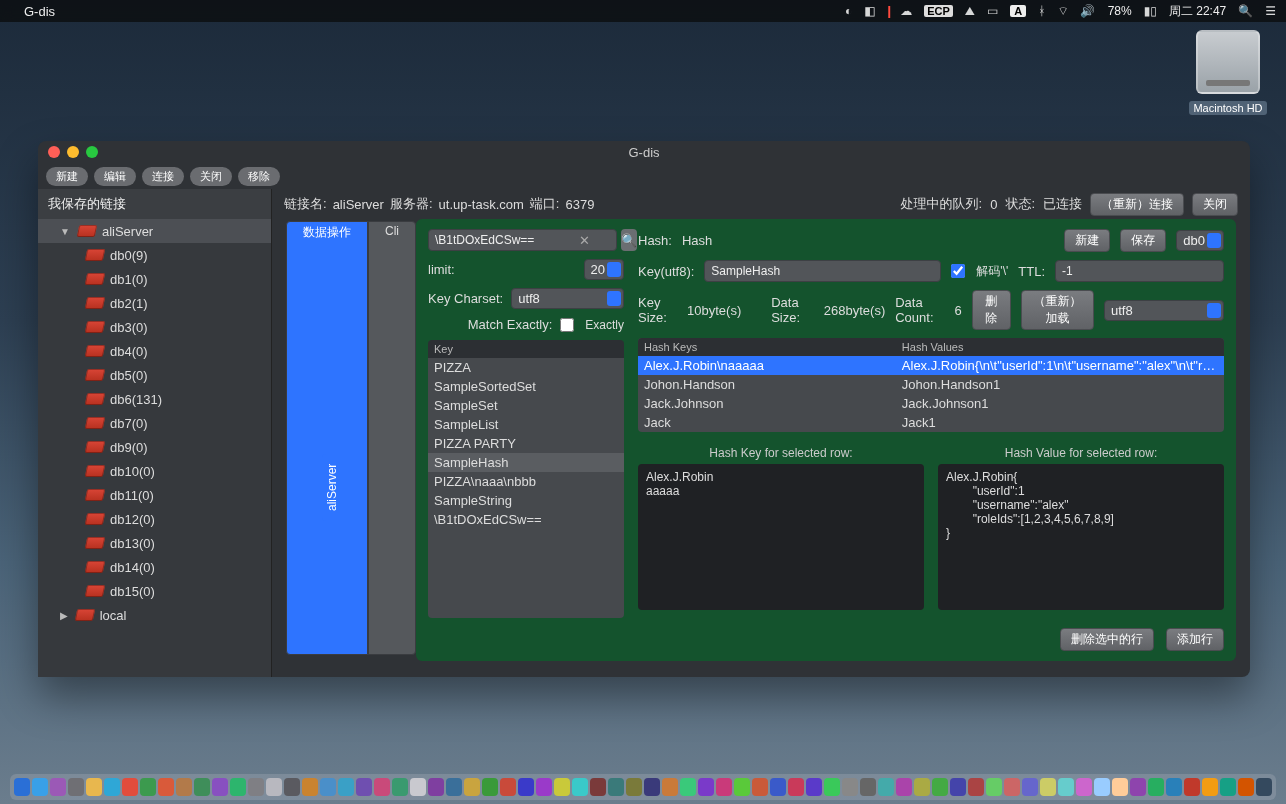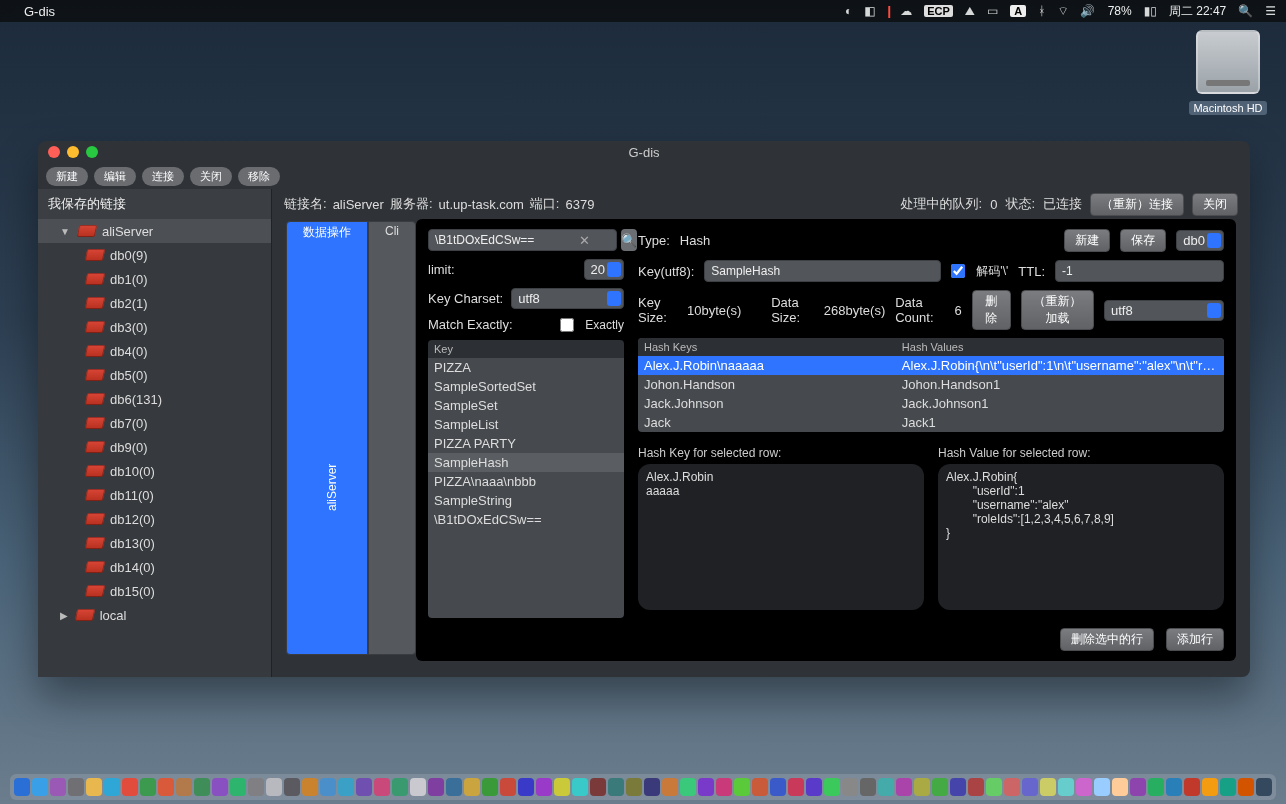--- a/index.html
+++ b/index.html
@@ -63,21 +63,21 @@
 .side-list .server .tri { color:#bbb; font-size:10px; margin-right:2px;}
 .side-list .local { padding-left:22px;}
 .side-list .local .tri { color:#bbb; font-size:10px; margin-right:2px;}
 .brick { width:18px; height:12px; background:linear-gradient(#d94536,#b6301f); border-radius:2px; transform:skewX(-12deg); box-shadow:inset 0 0 0 1px rgba(0,0,0,.3);}
 
 .main { flex:1; display:flex; flex-direction:row; padding:0 14px 12px; min-width:0;}
 .tabs { display:flex; justify-content:center; gap:0; margin:2px 0 6px;}
 .tabs .tab { font-size:12px; color:#ddd; padding:2px 16px; background:#55585c; border:1px solid #3a3c40; cursor:pointer;}
 .tabs .tab:first-child{border-radius:4px 0 0 4px;} .tabs .tab:last-child{border-radius:0 4px 4px 0;}
 .tabs .tab.active { background:#2e74ff; color:#fff;}
-.content { flex:1; background:#000000; border-radius:6px; padding:10px 12px; display:flex; flex-direction:column; min-height:0;}
+.content { flex:1; background:#14532d; border-radius:6px; padding:10px 12px; display:flex; flex-direction:column; min-height:0;}
 .grid2 { display:flex; gap:14px; }
 .coll { width:196px; display:flex; flex-direction:column; gap:8px; font-size:13px;}
 .colr { flex:1; display:flex; flex-direction:column; gap:8px; font-size:13px; min-width:0;}
 .field-row { display:flex; align-items:center; gap:8px; }
 .input, .select {
   background:#525559; border:1px solid #3d4044; color:#eee; font-size:12px;
   padding:3px 6px; border-radius:4px;
 }
 .input { flex:1; }
 .search-wrap { position:relative; display:flex; align-items:center; }
@@ -104,23 +104,23 @@
 }
 .hash-table .hdr { display:flex; background:#2c2f33; font-size:11px; color:#bbb;}
 .hash-table .hdr div { padding:3px 6px;}
 .hash-table .row { display:flex;}
 .hash-table .row div { padding:2px 6px; white-space:nowrap; overflow:hidden; text-overflow:ellipsis;}
 .hash-table .ck { width:44%;} .hash-table .cv{ width:56%;}
 .hash-table .row.sel { background:#2e74ff; color:#fff;}
 
 .sel-panes { display:flex; gap:14px; margin-top:6px;}
 .pane { flex:1; display:flex; flex-direction:column;}
-.pane .lbl { font-size:12px; color:#ccc; margin-bottom:4px;}
+.pane .lbl { font-size:12px; color:#ccc; margin-bottom:4px;text-align:center;}
 .pane .box {
-  background:#1f2124; border-radius:12px; height:146px; padding:6px 8px; font-size:12px;
+  background:#1f2124; border-radius:4px; height:146px; padding:6px 8px; font-size:12px;
   color:#ddd; white-space:pre; overflow:auto;
 }
 .bottom-btns { display:flex; justify-content:flex-end; gap:12px; margin-top:10px;}
 
 .vtab {
   position:absolute; left:284px; top:380px; transform:rotate(-90deg); transform-origin:left top;
   background:#2e74ff; color:#fff; font-size:12px; padding:3px 10px; border-radius:4px 4px 0 0;
 }
 
 .dock {
@@ -296,21 +296,21 @@
               </div>
               <div class="field-row">
                 <span style="flex:1;">limit:</span>
                 <span class="sel-blue"><span>20</span></span>
               </div>
               <div class="field-row">
                 <span>Key Charset:</span>
                 <span class="sel-blue" style="flex:1;"><span>utf8</span></span>
               </div>
               <div class="field-row">
-                <span style="flex:1;">Match Exactly:</span>
+                <span style="flex:1;text-align:right;">Match Exactly:</span>
                 <label class="chk">
                   <input type="checkbox" style="">
                   <span>Exactly</span>
                 </label>
               </div>
               <div style="display:flex; flex-direction:column; flex:1; min-height:0;">
                 <div class="keys-head">Key</div>
                 <div class="keys-list" id="keys-list">
                     <div class="k">PIZZA</div>
                     <div class="k">SampleSortedSet</div>
@@ -320,21 +320,21 @@
                     <div class="k sel">SampleHash</div>
                     <div class="k">PIZZA\naaa\nbbb</div>
                     <div class="k">SampleString</div>
                     <div class="k">\B1tDOxEdCSw==</div>
                   </div>
               </div>
             </div>
 
             <div class="colr">
               <div class="meta-row">
-                <span>Type:</span>
+                <span>Hash:</span>
                 <span>Hash</span>
                 <div class="spacer"></div>
                 <button class="mbtn">新建</button>
                 <button class="mbtn">保存</button>
                 <span class="sel-blue"><span>db0</span></span>
               </div>
               <div class="meta-row">
                 <span>Key(utf8):</span>
                 <input class="input" value="SampleHash" style="">
                 <label class="chk">

